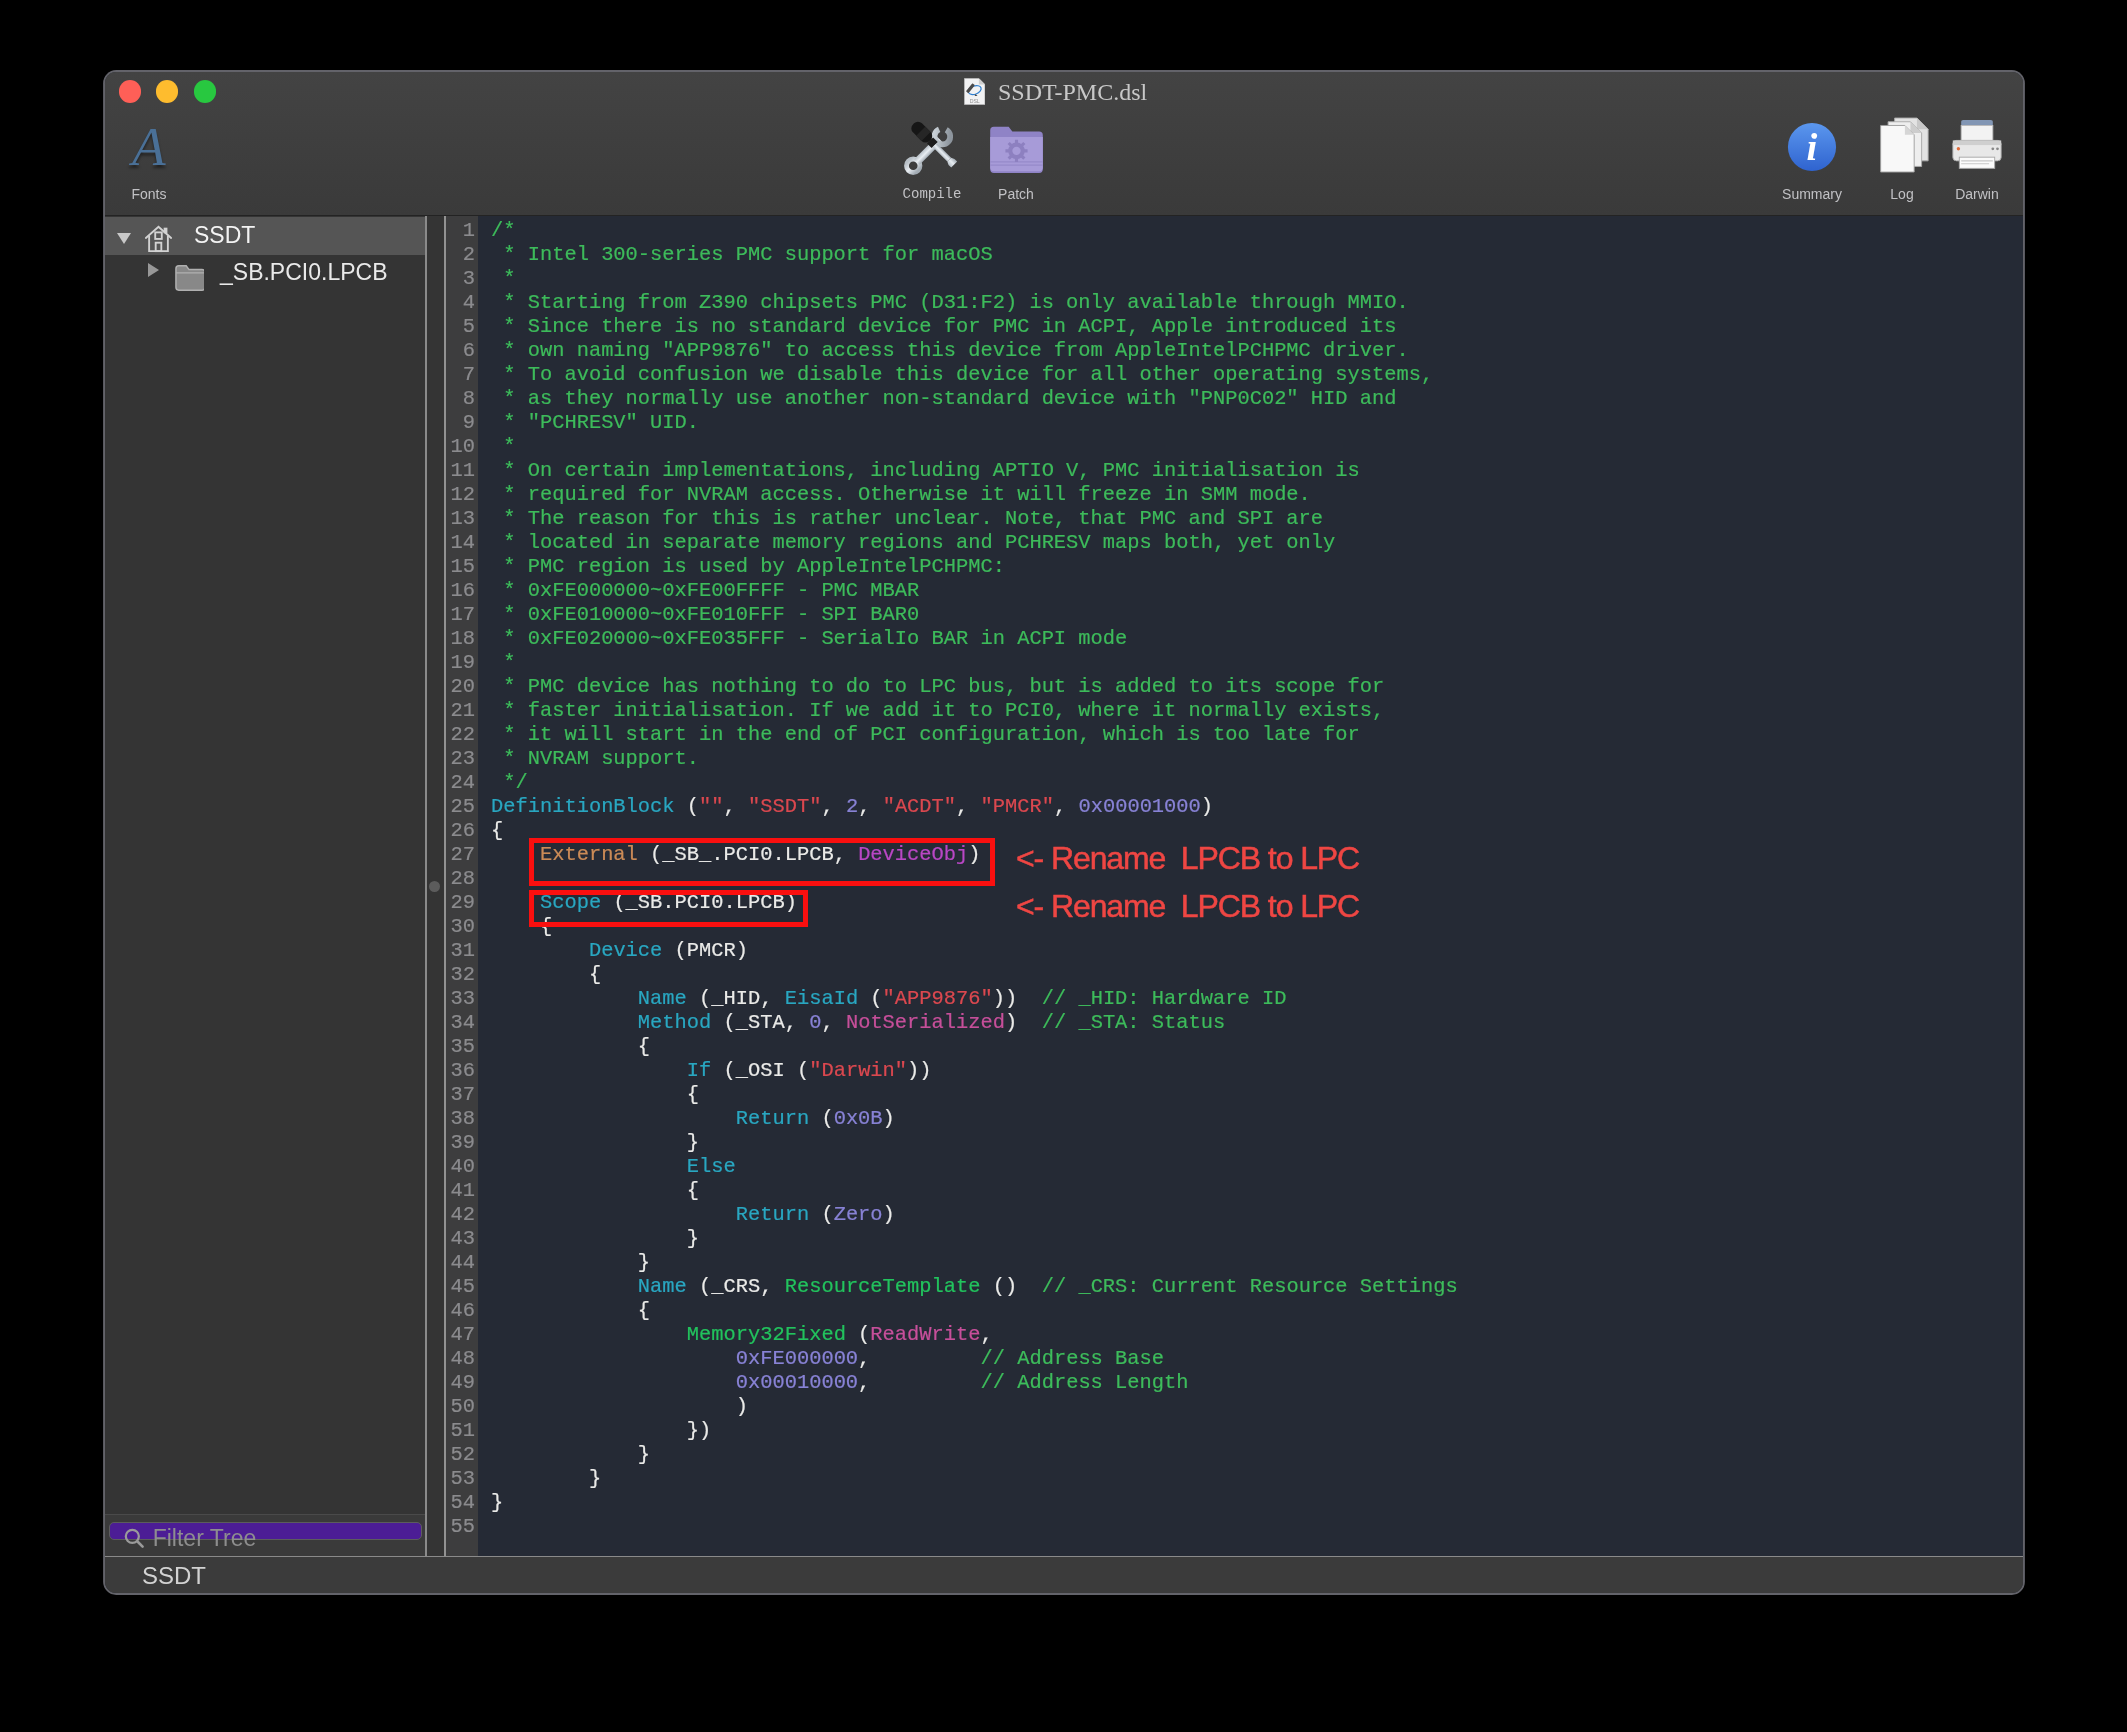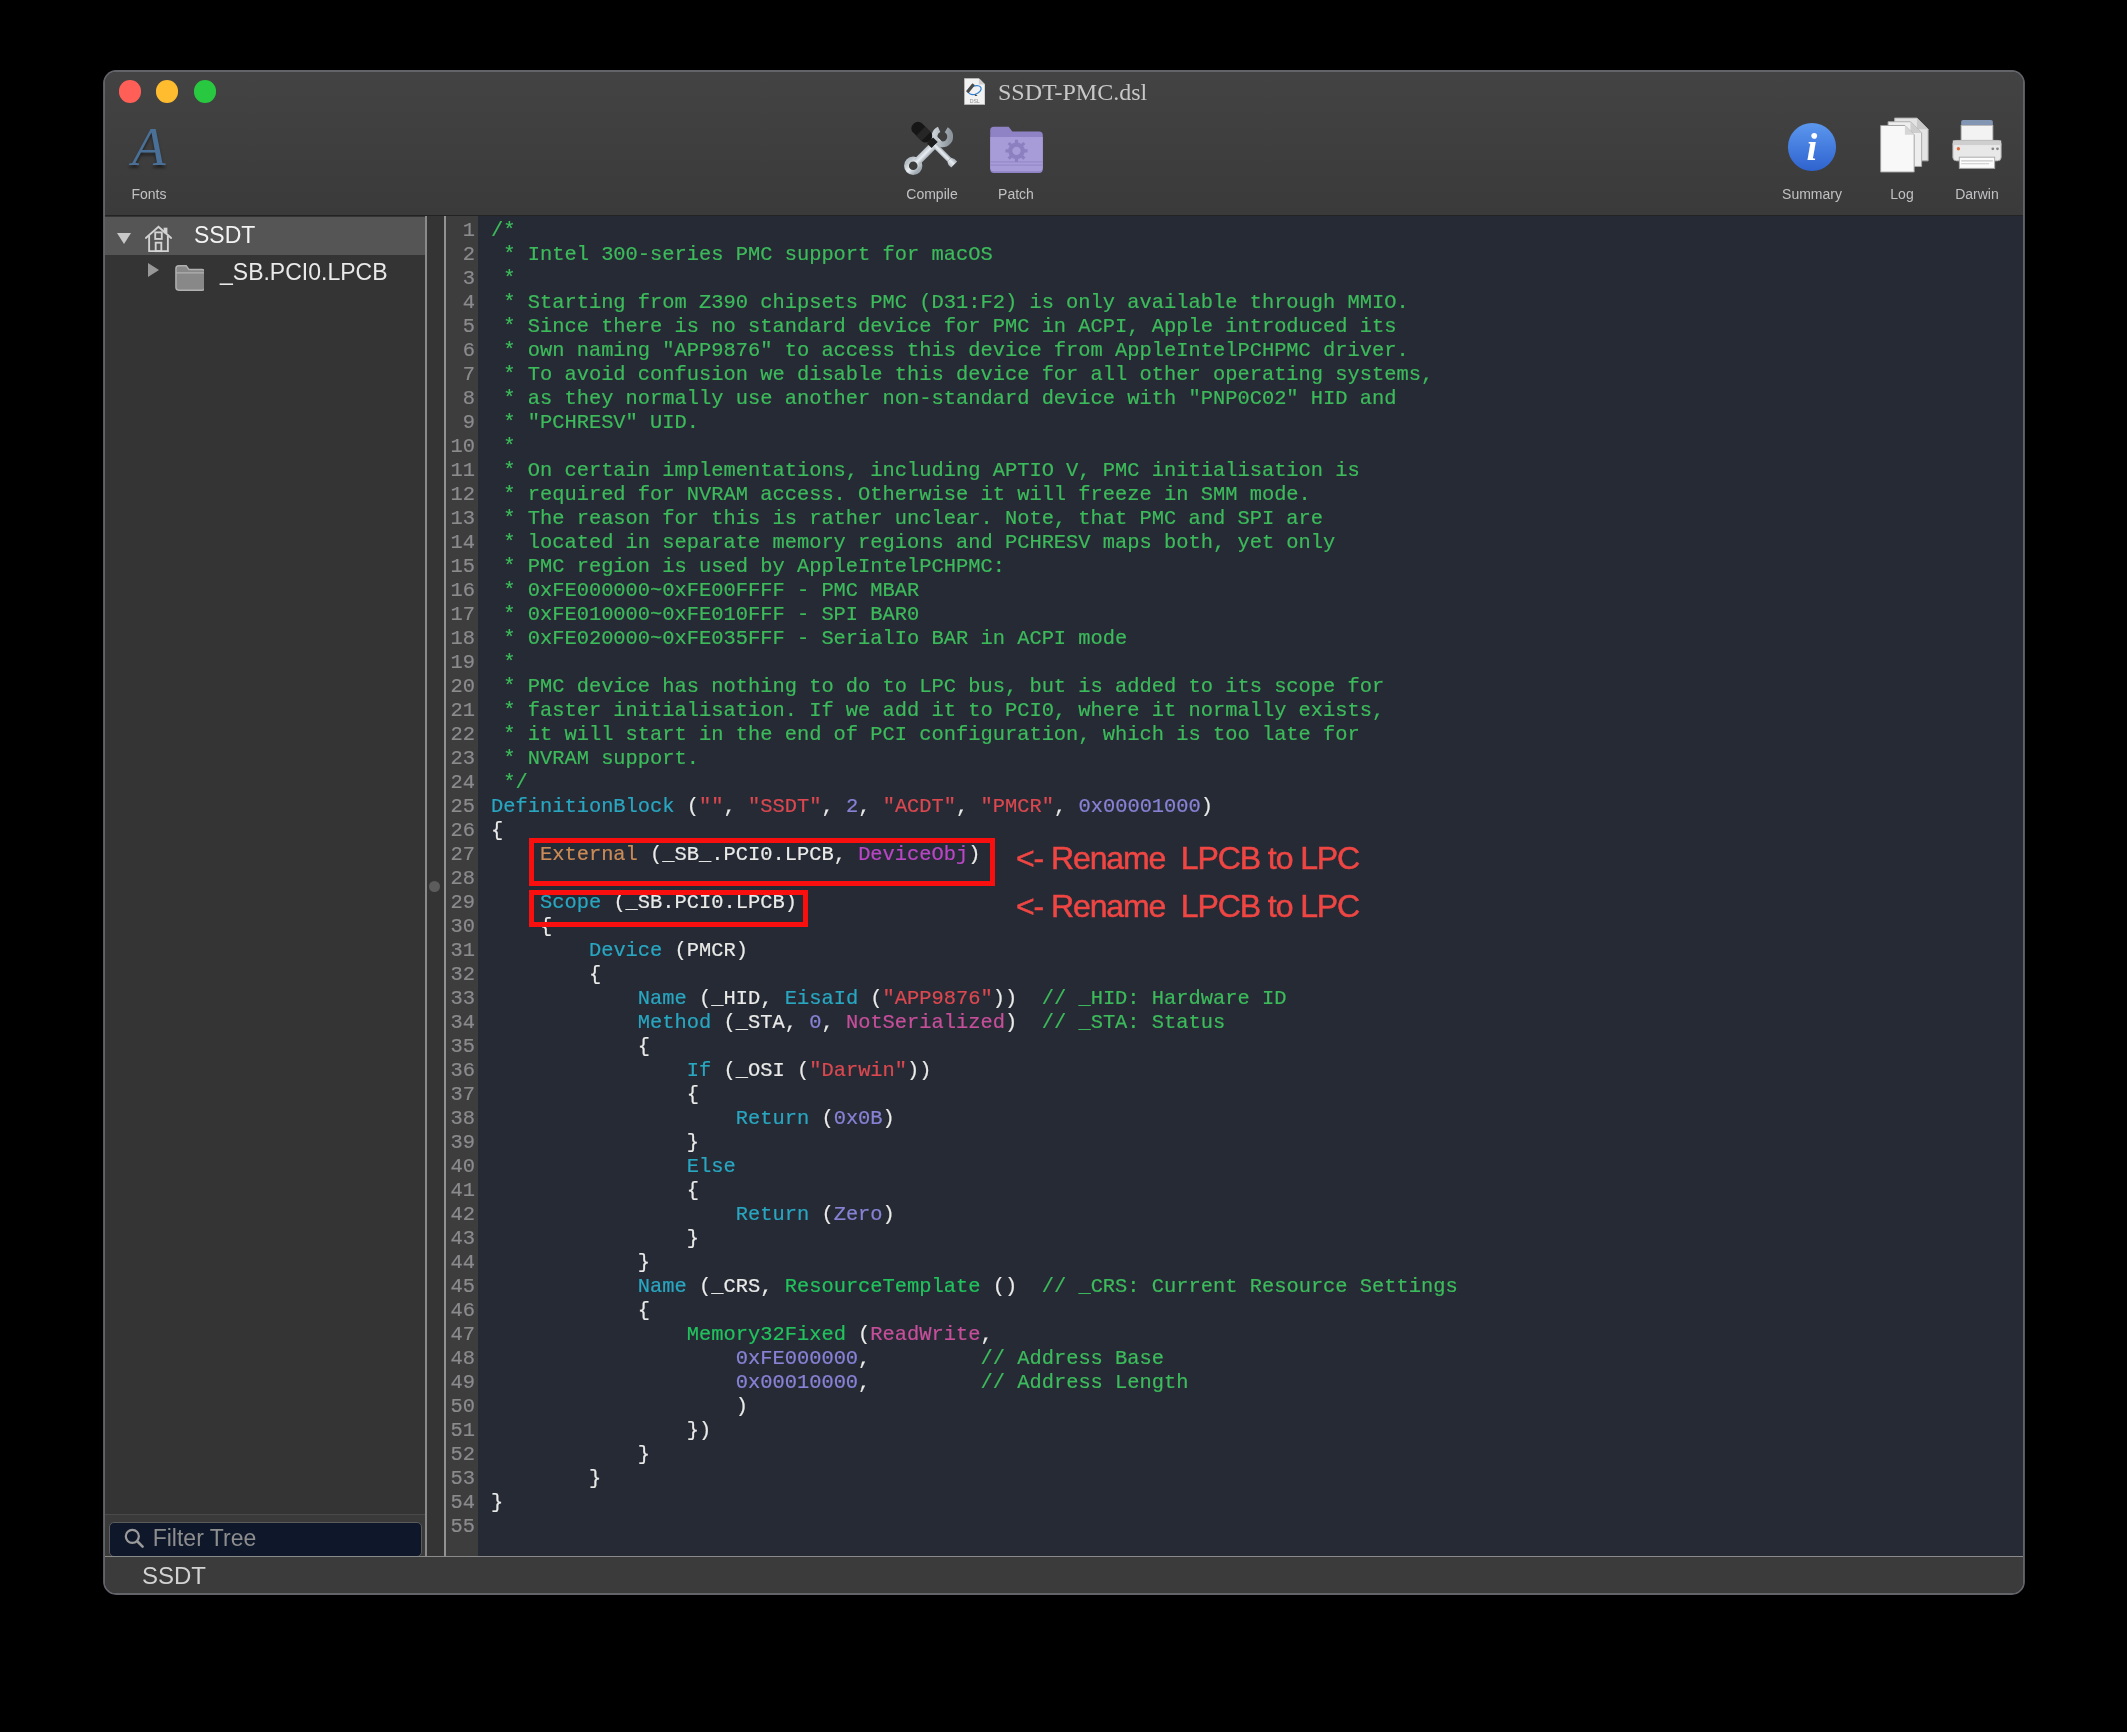--- a/index.html
+++ b/index.html
@@ -10,21 +10,21 @@
 #chrome{position:absolute;left:0;top:0;width:100%;height:144px;background:linear-gradient(#434343,#3a3a3a);border-bottom:1.9px solid #232323;}
 .tl{position:absolute;top:8.4px;width:22.4px;height:22.4px;border-radius:50%;}
 #tl-r{left:14px;background:#ff5f57;}
 #tl-y{left:51px;background:#febc2e;}
 #tl-g{left:89px;background:#28c840;}
 #title{position:absolute;top:7px;left:893px;height:26px;line-height:26px;font-size:24px;color:#cacaca;font-family:Liberation Serif, serif;}
 .tlabel{position:absolute;top:109px;height:26px;line-height:26px;font-size:14px;color:#c3c3c6;text-align:center;}
 
 #sidebar{position:absolute;left:0;top:144px;width:320px;height:1299px;background:#343434;}
 #filterzone{position:absolute;left:0;top:1442px;width:320px;height:42px;background:#3a3a3a;border-top:0.9px solid #4a4a4a;}
-#filterbox{position:absolute;left:3.7px;top:6.5px;width:313px;height:35px;background:#0f172a;border:0.9px solid #5c5c5c;border-radius:5px;}
+#filterbox{position:absolute;left:3.7px;top:6.5px;width:313px;height:18px;background:#4c1d95;border:0.9px solid #5c5c5c;border-radius:5px;}
 #filterbox span{position:absolute;left:43px;top:2.8px;font-size:23px;color:#8f8f8f;}
 #sdivider{position:absolute;left:320px;top:144px;width:1.9px;height:1341px;background:#8a8a8a;}
 #row1{position:absolute;left:0;top:0.9px;width:320px;height:38px;background:#555555;}
 #row1 .txt{position:absolute;left:89px;top:5.6px;font-size:23px;color:#f5f5f5;}
 #row2txt{position:absolute;left:115px;top:43px;font-size:23px;color:#ececec;}
 .disc{position:absolute;width:0;height:0;}
 #disc1{left:12px;top:17px;border-left:7.5px solid transparent;border-right:7.5px solid transparent;border-top:11.2px solid #c8c8c8;}
 #disc2{left:43px;top:47px;border-top:7.5px solid transparent;border-bottom:7.5px solid transparent;border-left:11.2px solid #989898;}
 
 #gutter{position:absolute;left:322px;top:144px;width:50px;height:1341px;background:#343434;}
@@ -91,21 +91,21 @@
       </g>
 
       <g transform="translate(13,7) rotate(-45)">
         <rect x="-6.8" y="-1" width="13.6" height="25" rx="6" fill="#161616"></rect>
         <rect x="-6.8" y="10" width="13.6" height="8" fill="#262626"></rect>
         <rect x="-4.6" y="24" width="9.2" height="7" fill="#1c1c1c"></rect>
         <rect x="-2.9" y="31" width="5.8" height="22" fill="url(#slv)"></rect>
         <path d="M-2.9,53 h5.8 l1.6,3.5 v4 h-9 v-4 z" fill="url(#slv)"></path>
       </g>
     </svg>
-    <div class="tlabel" style="left:771px;width:112px;">Compile</div>
+    <div class="tlabel" style="left:771px;width:112px;font-family:Liberation Mono, monospace;">Compile</div>
 
     <svg class="icon" style="left:883px;top:53px" width="57" height="48" viewBox="0 0 61 52">
       <path d="M2 6 a4 4 0 0 1 4-4 h16 l4 5 h29 a4 4 0 0 1 4 4 v37 a4 4 0 0 1 -4 4 h-49 a4 4 0 0 1 -4-4 z" fill="#8f83c6"></path>
       <path d="M2 13 h57 v33 a4 4 0 0 1 -4 4 h-49 a4 4 0 0 1 -4-4 z" fill="#a79bd8"></path>
       <path d="M2 40 h57 M2 43.5 h57" stroke="#968ac9" stroke-width="1.5"></path>
       <g fill="#8d80c0">
         <circle cx="30.5" cy="28" r="9"></circle>
       </g>
       <circle cx="30.5" cy="28" r="4.5" fill="#a79bd8"></circle>
       <g stroke="#8d80c0" stroke-width="3.4">

